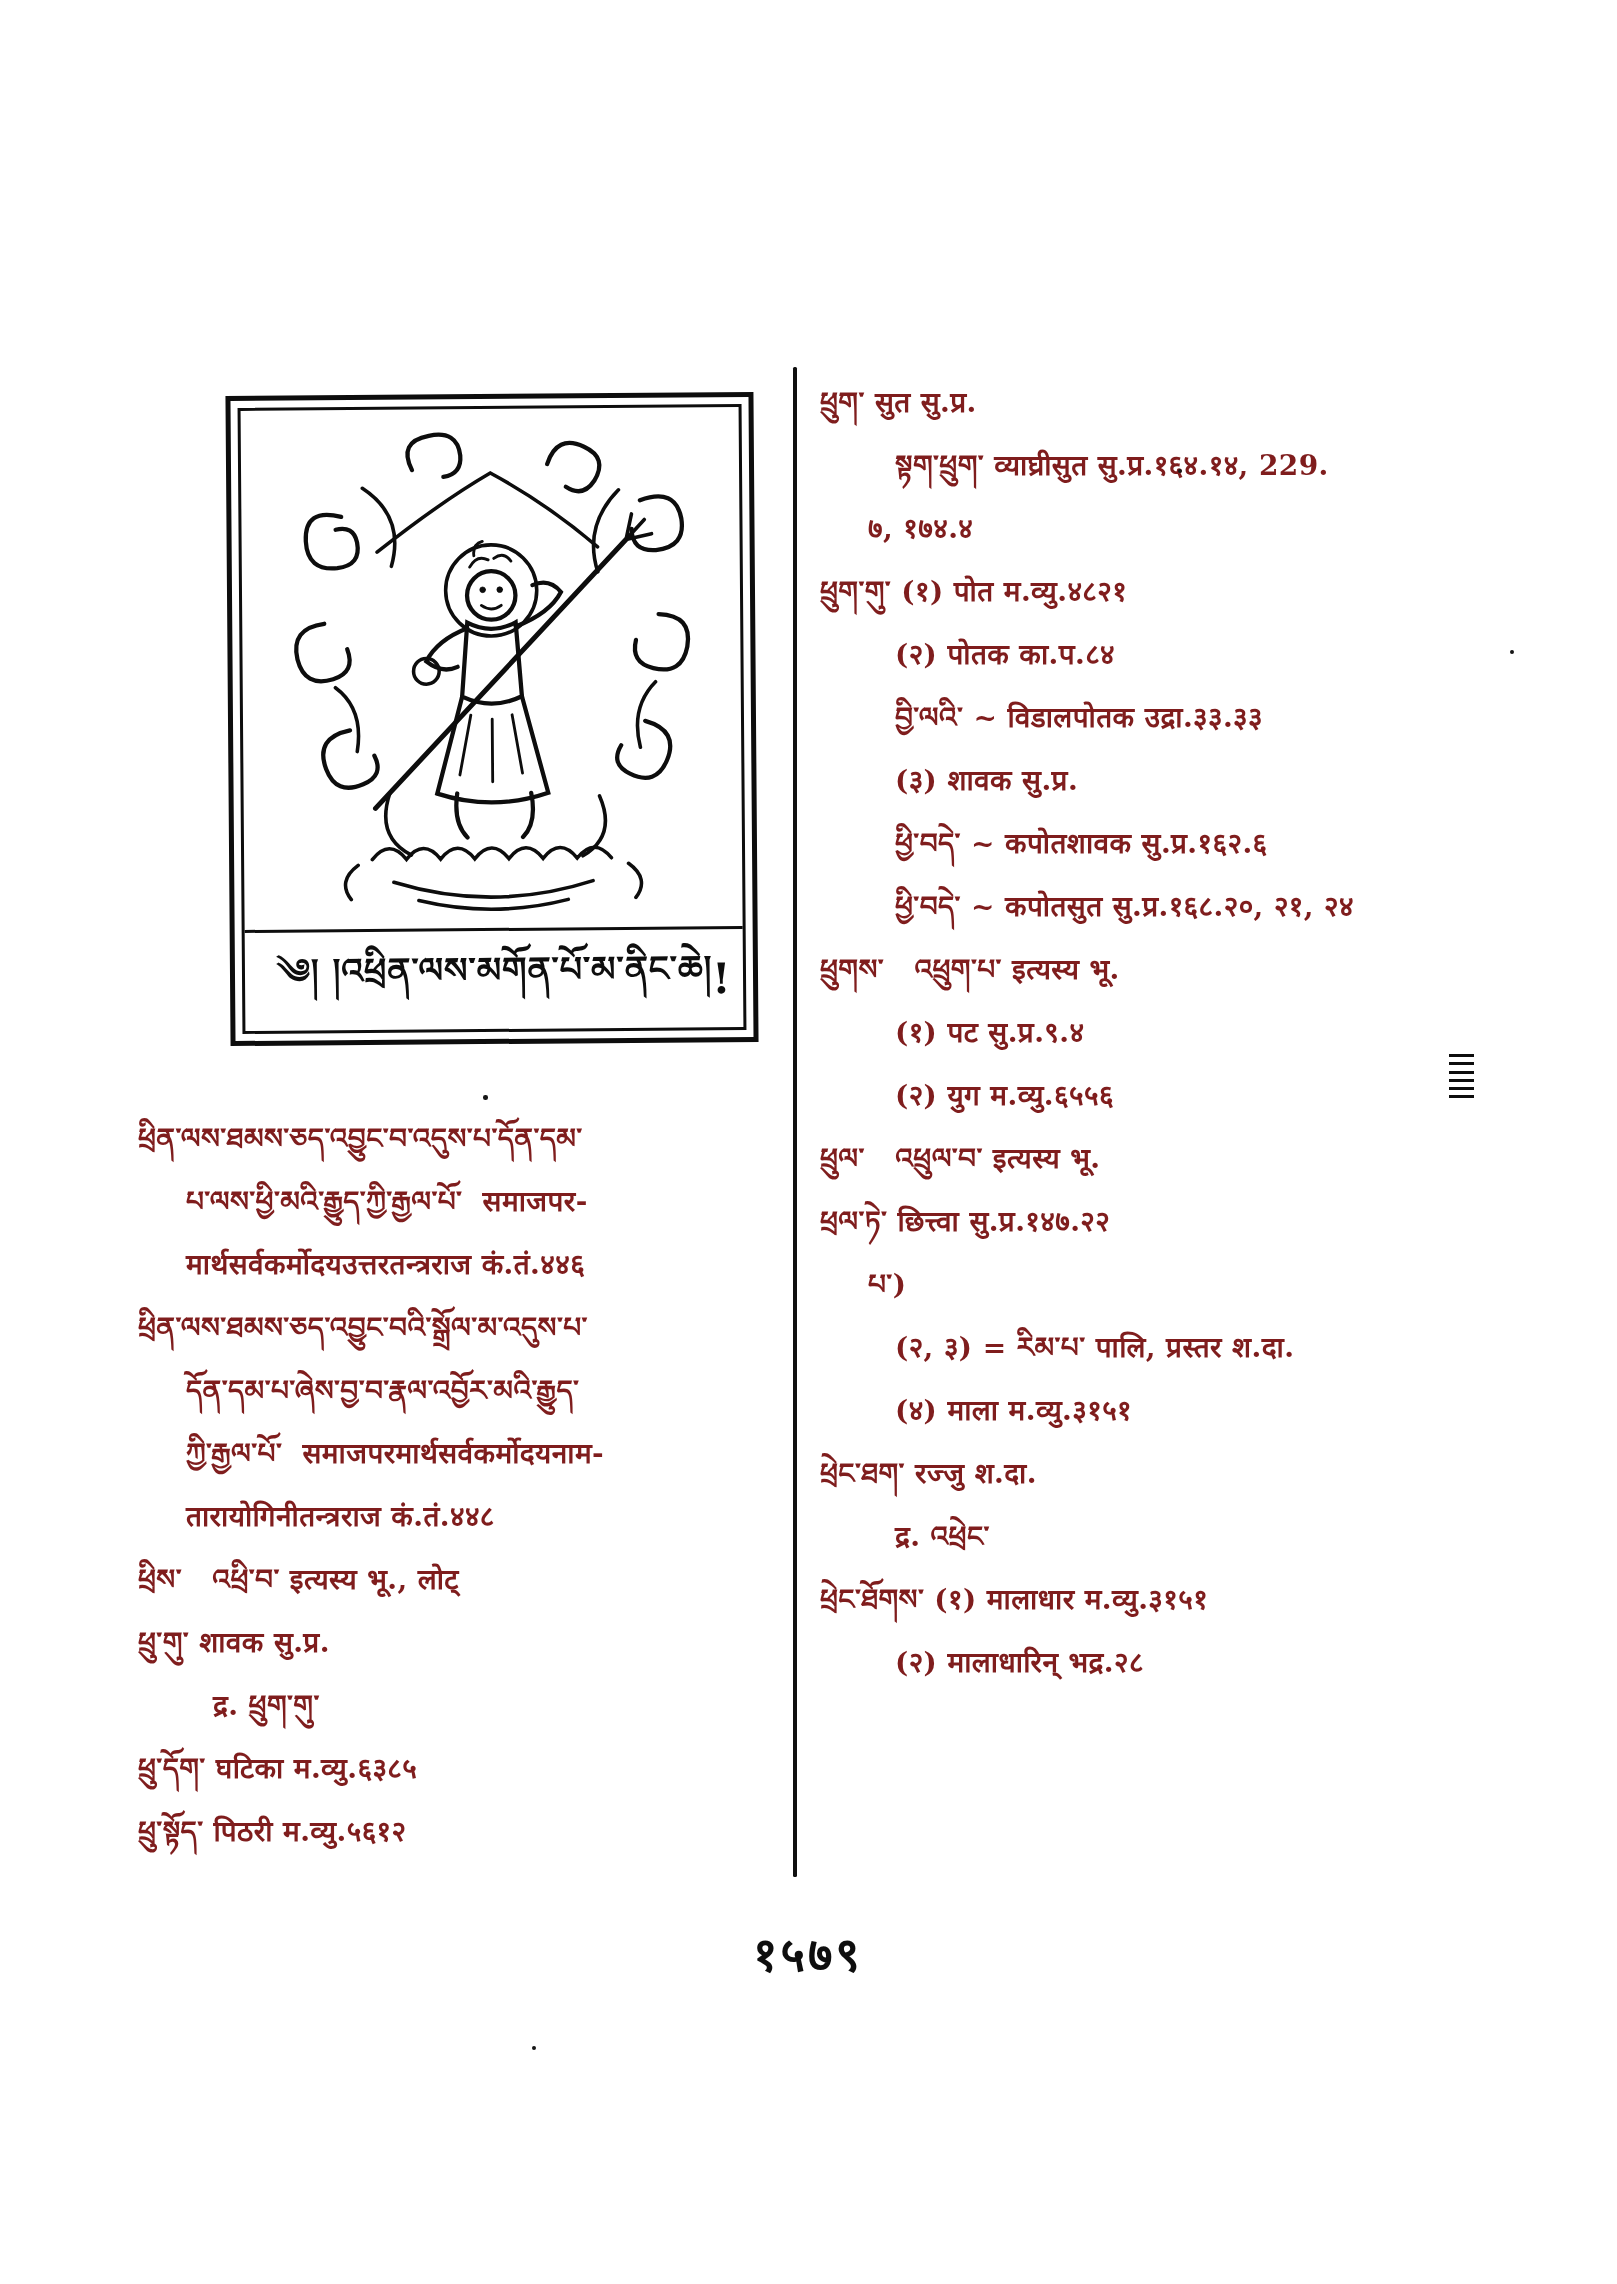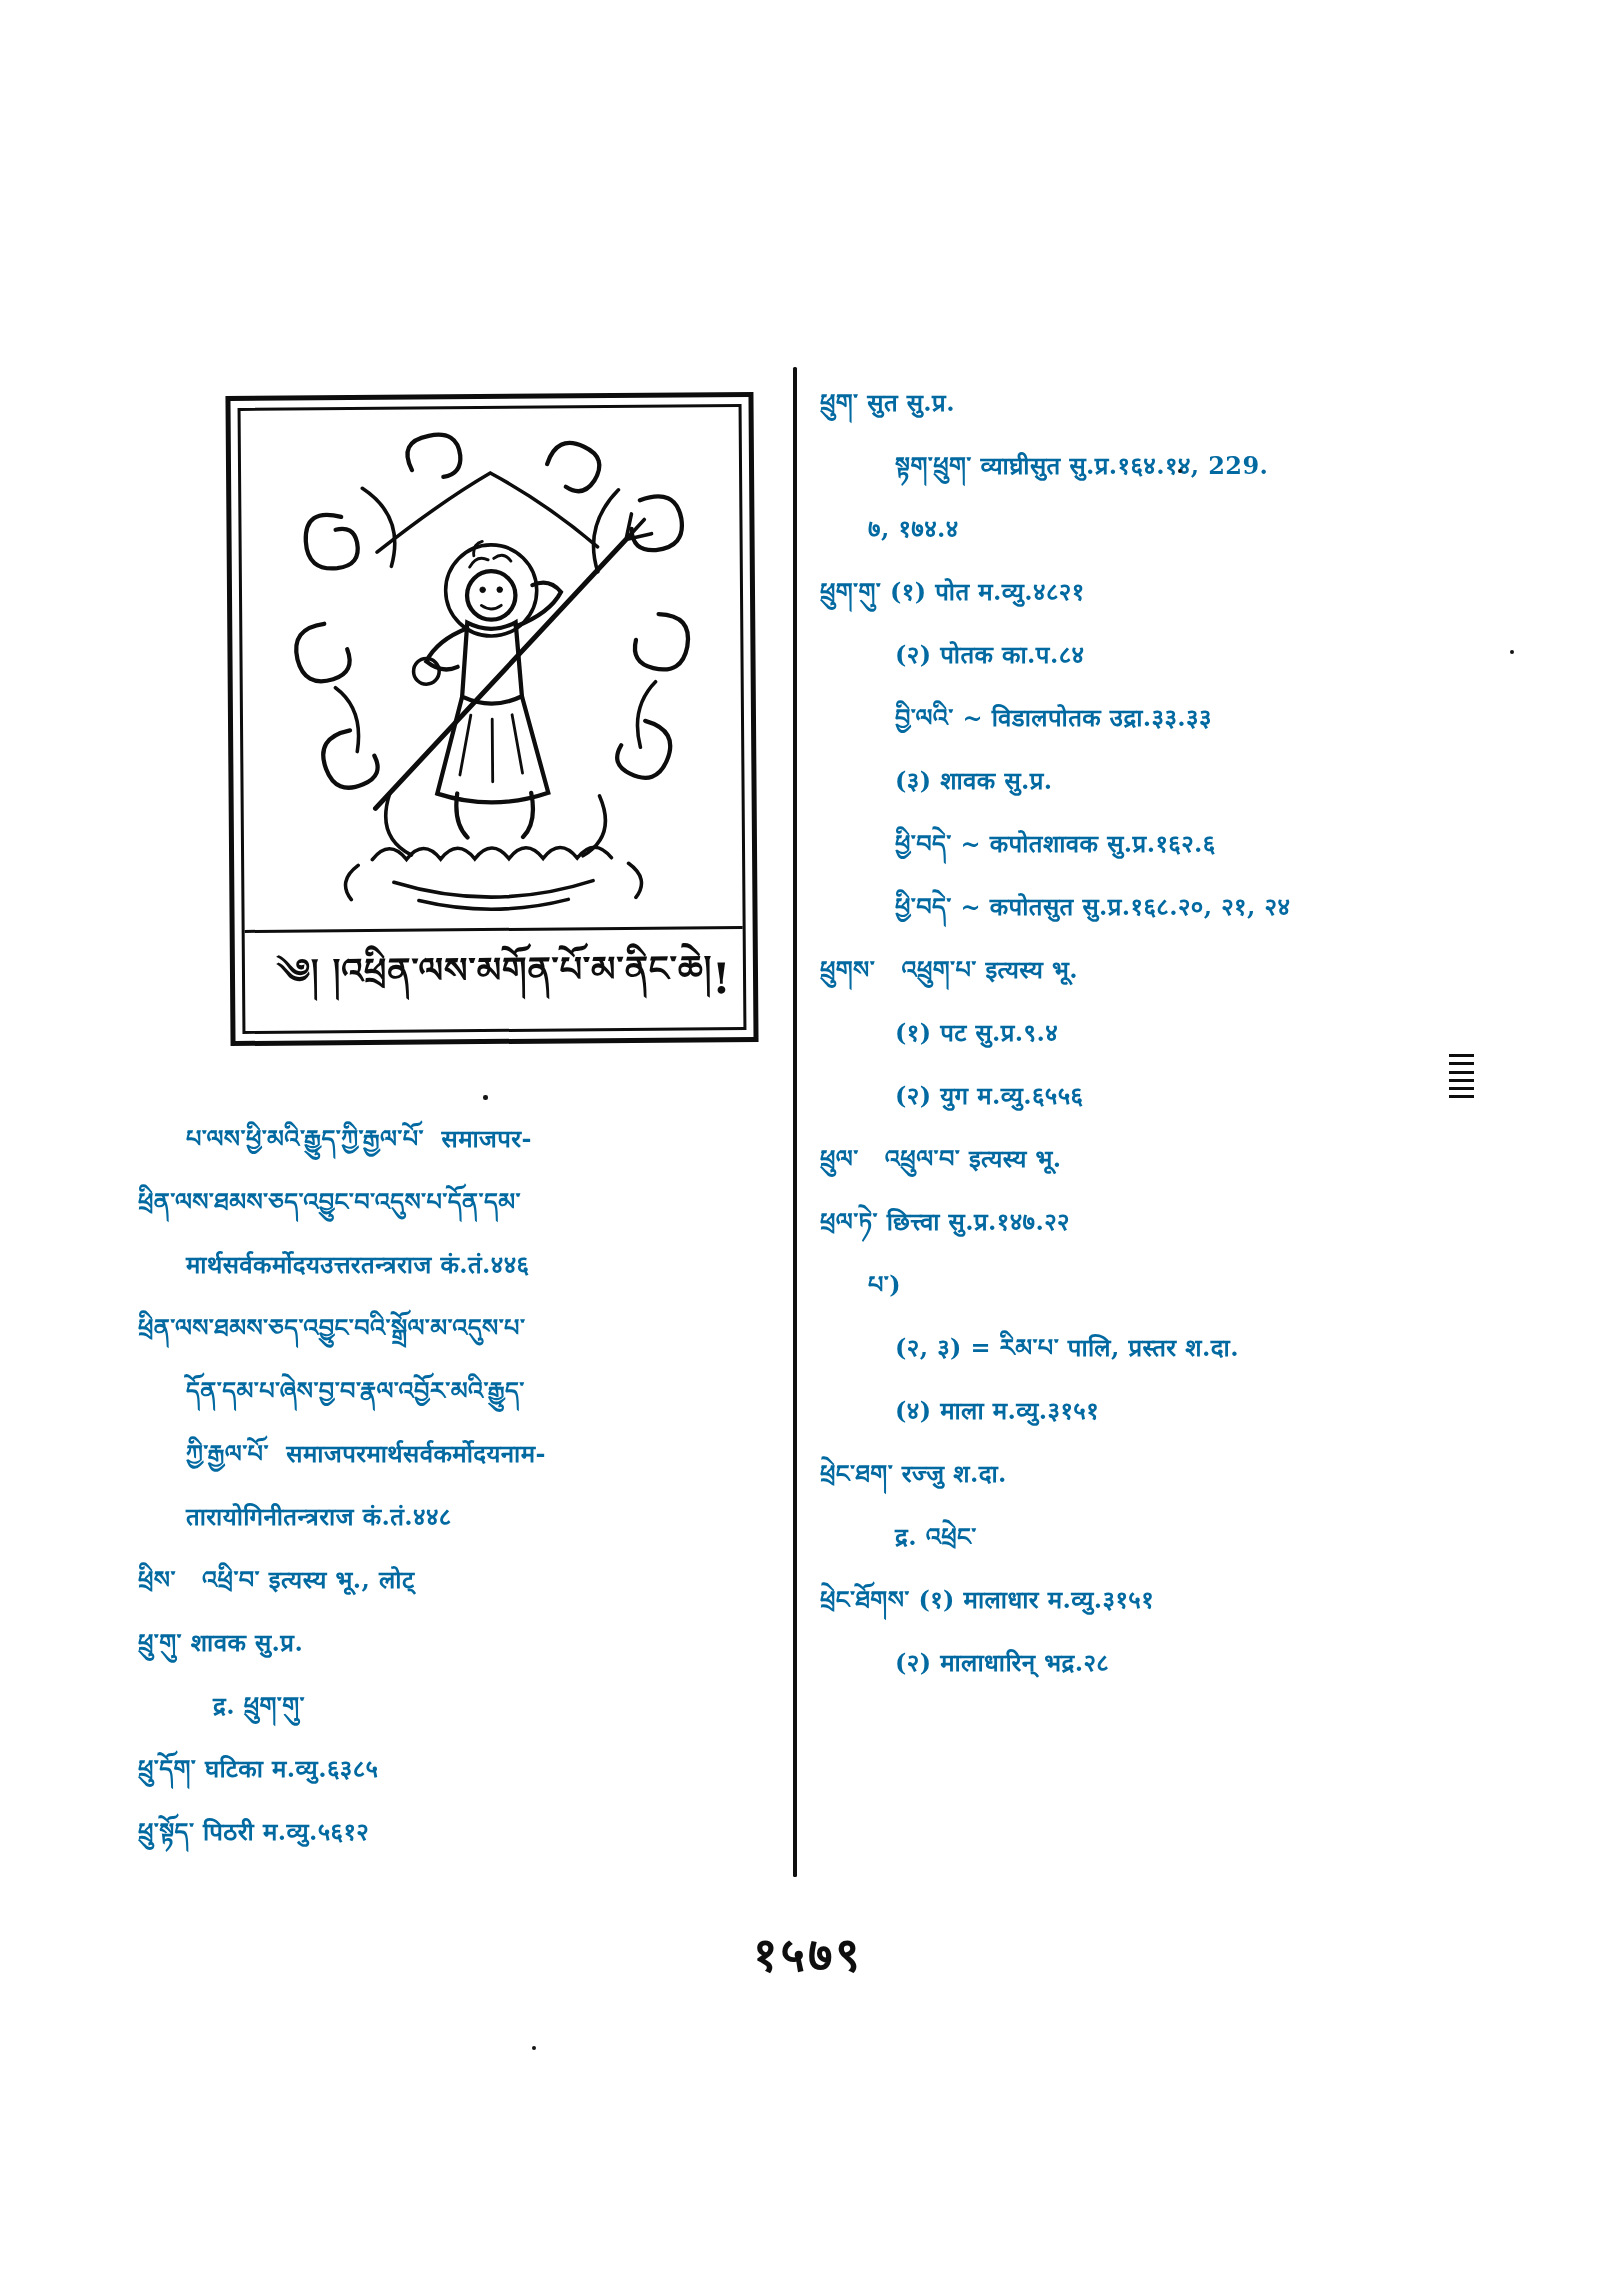--- a/index.html
+++ b/index.html
@@ -30,22 +30,22 @@
   
   .column-divider{
     position:absolute;left:793px;top:367px;width:3.8px;height:1510px;
     background:#101010;border-radius:1.5px;
   }
   
   .text-column{position:absolute;}
   #left-column{left:138px;top:1107px;width:664px;}
   #right-column{left:820px;top:371px;width:769px;}
   .tline{
-    white-space:pre;font-weight:700;color:#0369a1;
-    font-size:24px;line-height:63px;height:63px;
+    white-space:pre;font-weight:700;color:#7f1d1d;
+    font-size:28px;line-height:63px;height:63px;
     letter-spacing:0.4px;
   }
   .ind0{padding-left:0;}
   .ind1{padding-left:48px;}
   .ind2{padding-left:75px;}
   
   .page-number{
     position:absolute;left:753px;top:1921px;
     font-size:47px;font-weight:700;letter-spacing:3px;
   }
@@ -108,22 +108,22 @@
     <div class="woodcut-caption">
       <span>༄། །འཕྲིན་ལས་མགོན་པོ་མ་ནིང་ཆེ།</span>
       <span class="caption-bang">!</span>
     </div>
   </div>
 </div>
 
 <div class="column-divider"></div>
 
 <div id="left-column" class="text-column">
+    <div class="tline ind0">ཕྲིན་ལས་ཐམས་ཅད་འབྱུང་བ་འདུས་པ་དོན་དམ་</div>
     <div class="tline ind1">པ་ལས་ཕྱི་མའི་རྒྱུད་ཀྱི་རྒྱལ་པོ་  समाजपर-</div>
-    <div class="tline ind0">ཕྲིན་ལས་ཐམས་ཅད་འབྱུང་བ་འདུས་པ་དོན་དམ་</div>
     <div class="tline ind1">मार्थसर्वकर्मोदयउत्तरतन्त्रराज कं.तं.४४६</div>
     <div class="tline ind0">ཕྲིན་ལས་ཐམས་ཅད་འབྱུང་བའི་སྒྲོལ་མ་འདུས་པ་</div>
     <div class="tline ind1">དོན་དམ་པ་ཞེས་བྱ་བ་རྣལ་འབྱོར་མའི་རྒྱུད་</div>
     <div class="tline ind1">ཀྱི་རྒྱལ་པོ་  समाजपरमार्थसर्वकर्मोदयनाम-</div>
     <div class="tline ind1">तारायोगिनीतन्त्रराज कं.तं.४४८</div>
     <div class="tline ind0">ཕྲིས་   འཕྲི་བ་ इत्यस्य भू., लोट्</div>
     <div class="tline ind0">ཕྲུ་གུ་ शावक सु.प्र.</div>
     <div class="tline ind2">द्र. ཕྲུག་གུ་</div>
     <div class="tline ind0">ཕྲུ་དོག་ घटिका म.व्यु.६३८५</div>
     <div class="tline ind0">ཕྲུ་སྟོད་ पिठरी म.व्यु.५६१२</div>

